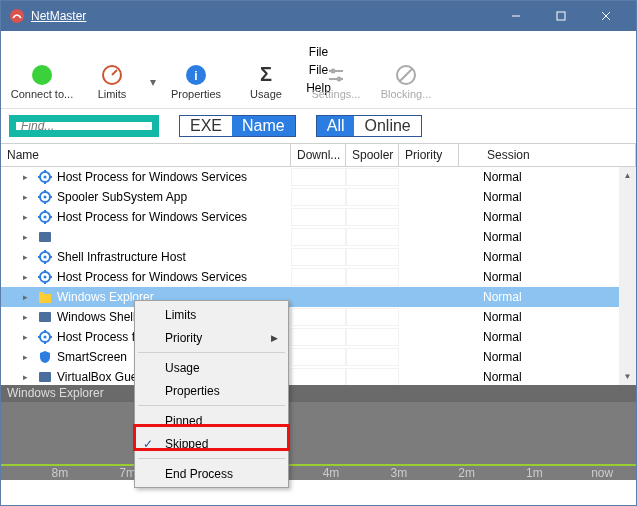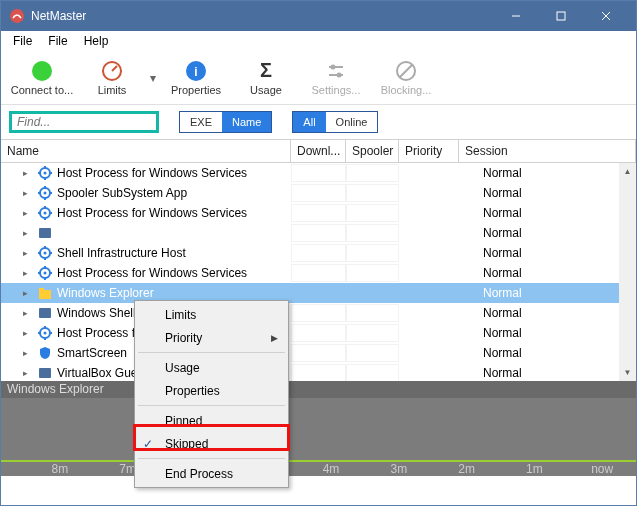--- a/index.html
+++ b/index.html
@@ -1,42 +1,42 @@
 <!DOCTYPE html>
 <html><head>
 <meta charset="utf-8">
 <style>
 * { margin: 0; padding: 0; box-sizing: border-box; font-family: "Segoe UI", Tahoma, sans-serif; font-size: 12px; }
 body { background: #fff; width: 637px; height: 506px; overflow: hidden; border: 1px solid #5a7ca8; }
 .titlebar { background: #4a6e9e; height: 30px; display: flex; align-items: center; color: #fff; padding: 0 8px; }
 .titlebar .tb-icon { width: 16px; height: 16px; margin-right: 6px; display: flex; align-items: center; justify-content: center; }
-.titlebar .title { flex: 1; font-size: 12px; }
+.titlebar .title { flex: 1; font-size: 12px; text-decoration: underline; }
 .titlebar .win-btn { width: 45px; height: 30px; display: flex; align-items: center; justify-content: center; color: #fff; }
-.menubar { height: 20px; display: flex; align-items: center; padding: 6px 4px; background: #fff; }
+.menubar { height: 20px; display: flex; align-items: center; padding: 12px 4px; background: #fff; flex-direction: column; }
 .menubar .menu-item { padding: 2px 8px; }
 .toolbar { height: 54px; display: flex; align-items: center; padding: 2px 6px; background: #fff; border-bottom: 1px solid #e0e0e0; }
 .toolbar .tb-btn { display: flex; flex-direction: column; align-items: center; justify-content: center; width: 70px; height: 50px; color: #333; }
 .toolbar .tb-btn.disabled { color: #aaa; }
 .toolbar .tb-btn .tb-icon-w { width: 22px; height: 22px; display: flex; align-items: center; justify-content: center; margin-bottom: 2px; }
 .toolbar .tb-btn .tb-label { font-size: 11px; }
 .toolbar .dd-arrow { width: 12px; display: flex; align-items: center; justify-content: center; color: #666; margin-right: 2px; }
 .filterbar { height: 34px; display: flex; align-items: center; padding: 4px 8px; gap: 20px; }
-.find-input { width: 150px; height: 22px; border: 3px solid #14b8a6; padding: 0 5px; color: #777; font-style: italic; }
+.find-input { width: 150px; height: 22px; border: 7px solid #14b8a6; padding: 0 5px; color: #777; font-style: italic; }
 .segctl { display: flex; border: 1px solid #2b579a; height: 22px; }
-.segctl .seg { padding: 0 10px; display: flex; align-items: center; font-size: 11px; }
+.segctl .seg { padding: 0 10px; display: flex; align-items: center; font-size: 16px; }
 .segctl .seg.active { background: #2b7de1; color: #fff; }
 .segctl .seg.inactive { background: #fff; color: #333; }
 .table-header { display: flex; border-top: 1px solid #d0d0d0; border-bottom: 1px solid #d0d0d0; height: 24px; align-items: stretch; background: #fff; }
 .table-header .th { border-right: 1px solid #d0d0d0; padding: 4px 6px; font-size: 12px; color: #222; white-space: nowrap; overflow: hidden; }
 .col-name { width: 290px; }
 .col-dl { width: 55px; }
 .col-ul { width: 53px; }
 .col-chart { width: 78px; }
 .col-pri { width: 60px; }
-.col-sess { flex: 1; }
+.col-sess { flex: 1; margin-left: 22px; }
 .table-body { height: 218px; overflow: hidden; position: relative; }
 .row { display: flex; height: 20px; align-items: center; }
 .row .cell { padding: 0 6px; white-space: nowrap; overflow: hidden; }
 .row .name-cell { width: 290px; display: flex; align-items: center; padding-left: 22px; gap: 4px; }
 .row .name-cell .tree-arrow { width: 10px; color: #666; font-size: 9px; }
 .row .name-cell .proc-icon { width: 16px; height: 16px; display: flex; align-items: center; justify-content: center; }
 .row .cell.col-dl, .row .cell.col-ul { border: 1px solid #f2f2f2; height: 18px; margin: 1px 0; }
 .row .cell.col-chart { width: 78px; }
 .row .cell.col-pri { width: 60px; }
 .row.selected { background: #8cc3f0; color: #fff; }

